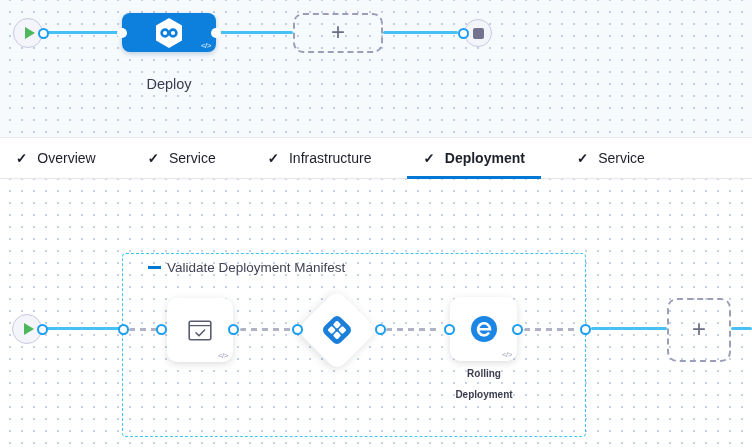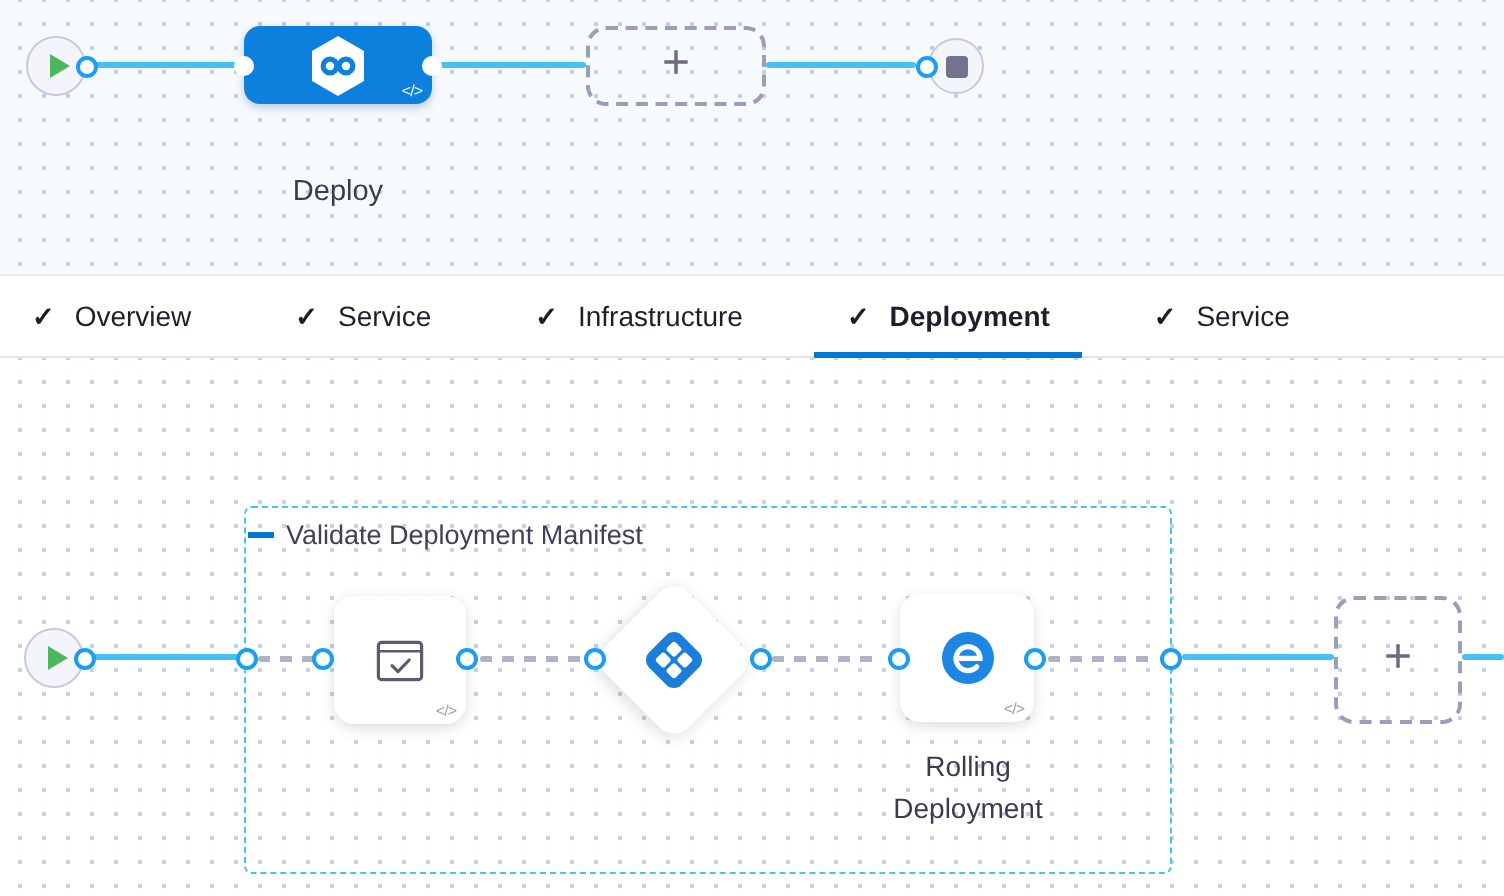--- a/index.html
+++ b/index.html
@@ -50,21 +50,21 @@
     border-top:1px solid #e8eaf0; border-bottom:1px solid #e3e5eb; display:flex; align-items:stretch; }
   .tab { position:relative; display:flex; align-items:center; gap:10px; padding:0 16px; margin-right:20px;
     font-size:14px; color:#1d1f2b; cursor:pointer; }
   .tab .tab-check { font-size:13.5px; font-weight:700; color:#1b1d29; }
   .tab.active { font-weight:700; }
   .tab.active::after { content:""; position:absolute; left:0; right:0; bottom:-1px; height:3px; background:#0278d5; }
 
   
   .step-group { position:absolute; left:122px; top:74px; width:464px; height:184px;
     border:1.6px dashed #3fc6f3; border-radius:4px; z-index:0; }
-  .group-head { position:absolute; left:124px; top:81px; display:flex; align-items:center; z-index:2;text-align:center; }
+  .group-head { position:absolute; left:148px; top:81px; display:flex; align-items:center; z-index:2;text-align:center; }
   .collapse-dash { width:13px; height:2.6px; background:#0278d5; margin-right:6px; }
   .group-title { font-size:13.5px; color:#3f4155; }
 
   .step-card { position:absolute; width:66px; height:64px; background:#fff; border-radius:10px;
     box-shadow:0 2px 7px rgba(40,41,61,.16); display:flex; align-items:center; justify-content:center; z-index:3; }
   .diamond { position:absolute; left:308px; top:122px; width:58px; height:58px; background:#fff; border-radius:10px;
     transform:rotate(45deg); box-shadow:0 2px 8px rgba(40,41,61,.16); z-index:3; }
   .diamond-icon { position:absolute; left:318px; top:132px; z-index:4; }
 </style>
 </head>
@@ -84,21 +84,21 @@
     <div class="stage-node">
       <div class="port-white" style="left:-5px;"></div>
       <div class="port-white" style="right:-5px;"></div>
       <svg width="30" height="32" viewBox="0 0 30 32">
         <polygon points="15,1 28,8.5 28,23.5 15,31 2,23.5 2,8.5" fill="#ffffff"></polygon>
         <circle cx="11" cy="16" r="3.4" fill="none" stroke="#0d80dd" stroke-width="2.6"></circle>
         <circle cx="19" cy="16" r="3.4" fill="none" stroke="#0d80dd" stroke-width="2.6"></circle>
       </svg>
       <span class="code-glyph on-blue">&lt;/&gt;</span>
     </div>
-    <div class="node-label" style="left:122px; top:86px; width:94px;text-align:center;">Deploy</div>
+    <div class="node-label" style="left:122px; top:74px; width:94px;text-align:center;">Deploy</div>
 
     <div class="line-solid" style="left:216px; top:31px; width:77px;"></div>
 
     <div class="add-box" style="left:293px; top:13px; width:90px; height:40px;">
       <span class="plus">+</span>
     </div>
 
     <div class="line-solid" style="left:383px; top:31px; width:75px;"></div>
     <div class="port" style="left:458px; top:28px;"></div>
 
@@ -188,16 +188,16 @@
     <div class="line-dashed" style="left:524px; top:149px; width:54px;"></div>
     <div class="port" style="left:580px; top:145px;"></div>
 
     <div class="line-solid" style="left:591px; top:148px; width:76px;"></div>
 
     <div class="add-box" style="left:667px; top:119px; width:64px; height:64px;">
       <span class="plus">+</span>
     </div>
     <div class="line-solid" style="left:731px; top:148px; width:21px;"></div>
 
-    <div class="node-label" style="left:438px; top:194px; width:92px; font-size:14px;">Rolling Deployment</div>
+    <div class="node-label" style="left:438px; top:184px; width:92px; font-size:10px;font-weight:bold;">Rolling Deployment</div>
   </div>
 
 </div>
 
 </body></html>

